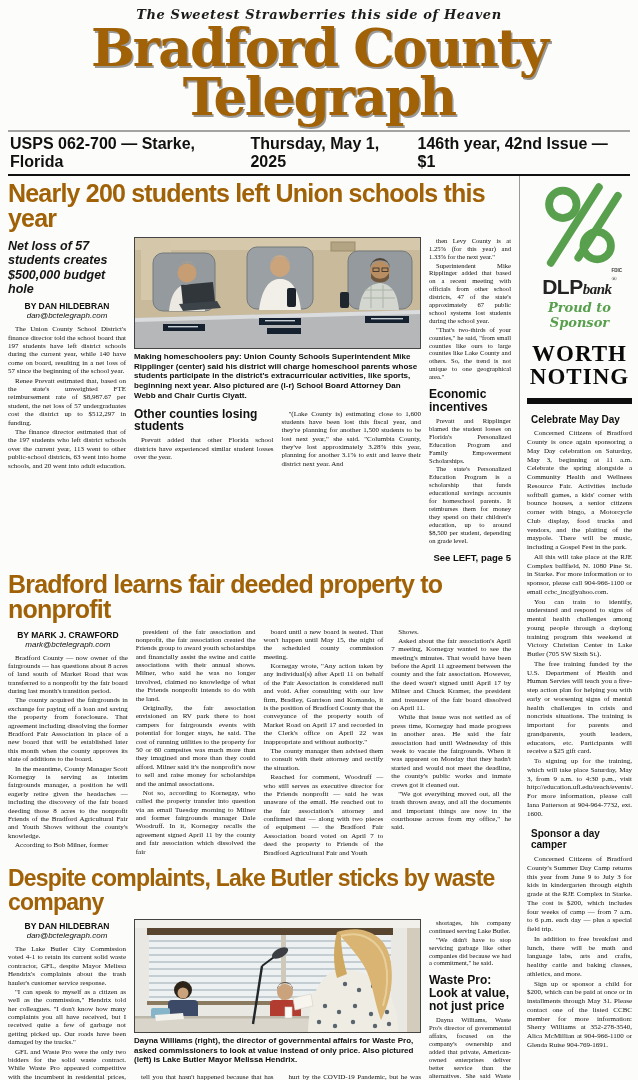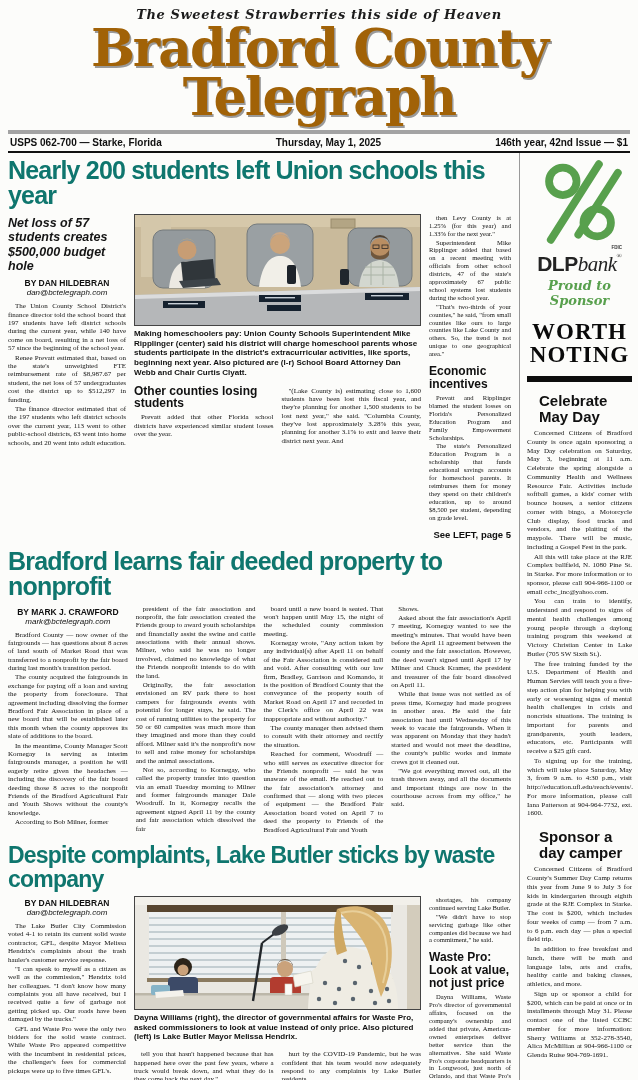--- a/index.html
+++ b/index.html
@@ -15,32 +15,32 @@
     font-size:13px; letter-spacing:.6px; color:#1c1c1c;
   }
   .nameplate {
     text-align:center; margin-top:1px; line-height:.95;
     font-family:"DejaVu Serif", serif; font-weight:bold; font-size:52px;
     letter-spacing:-2px; color:#a16207;
     text-shadow:1.5px 1.5px 0 #9a9a9a;
   }
   .info-bar {
     margin:8px 8px 0 8px; padding:3px 2px 3px 2px;
-    border-top:4px solid #a3a3a3; border-bottom:2.5px solid #111;
+    border-top:2px solid #a3a3a3; border-bottom:2.5px solid #111;
     display:flex; justify-content:space-between; align-items:center;
-    font-family:"Liberation Sans", sans-serif; font-weight:bold; font-size:10px;
+    font-family:"Liberation Sans", sans-serif; font-weight:bold; font-size:16px;
   }
   
   .content { display:flex; align-items:stretch; }
   .main { width:519px; box-sizing:border-box; }
   .sidebar { width:119px; box-sizing:border-box; border-left:1px solid #999; padding:4px 6px 0 7px; }
   
   .headline {
     font-family:"Liberation Sans", sans-serif; font-weight:bold; letter-spacing:-.8px;
-    color:#0f766e; padding:5px 8px 3px 8px; line-height:1.02;
+    color:#a16207; padding:5px 8px 3px 8px; line-height:1.02;
   }
   .h-lg { font-size:25px; }
   .h-md { font-size:23px; }
   .story-grid { display:flex; gap:8px; padding:2px 8px 0 8px; }
   .bodytext { font-size:7px; line-height:1.2; text-align:justify; }
   .bodytext p, .brief-body p { margin:0 0 1px 0; text-indent:7px; }
   .deck {
     font-family:"Liberation Sans", sans-serif; font-style:italic; font-weight:bold;
     font-size:12.5px; line-height:1.15; margin:2px 0 5px 0; color:#151515;
   }
@@ -59,31 +59,31 @@
   .col-w4 .bodytext, .narrow { font-size:6.6px; }
   .subcols { display:flex; gap:8px; margin-top:0; }
   .subcols > div { flex:1; }
   .story { margin-bottom:4px; }
   
   .ad { text-align:center; padding-top:2px; }
   .pct-wrap { line-height:0; }
   .brand-line { margin-top:2px; white-space:nowrap; }
   .fdic { font-family:"Liberation Sans", sans-serif; font-size:4.5px; font-weight:bold; color:#333; display:block; text-align:right; margin-right:10px; }
   .brand-dlp  { font-family:"Liberation Sans", sans-serif; font-weight:bold; font-size:21px; color:#232323; letter-spacing:-.5px; }
-  .brand-bank { font-family:"Liberation Serif", serif; font-style:italic; font-weight:normal; font-size:21px; color:#232323; letter-spacing:-.5px; }
+  .brand-bank { font-family:"Liberation Serif", serif; font-style:italic; font-weight:bold; font-size:15px; color:#232323; letter-spacing:-.5px; }
   .brand-reg  { font-size:7px; vertical-align:top; color:#232323; }
   .slogan { font-family:"DejaVu Serif", serif; font-style:italic; font-weight:bold; font-size:13px; margin-top:1px; }
   .worth {
     font-family:"Liberation Serif", serif; font-weight:bold; font-size:23px;
     letter-spacing:1px; line-height:1.02; margin-top:12px; color:#0a0a0a;
   }
   .worth-bar { height:6px; background:#0d0d0d; margin:9px 0 4px 0; }
   .brief-title {
-    font-family:"Liberation Sans", sans-serif; font-weight:bold; font-size:15px;
-    line-height:1.08; margin:11px 0 4px 12px;
+    font-family:"Liberation Sans", sans-serif; font-weight:bold; font-size:10px;
+    line-height:1.08; margin:11px 0 4px 4px;
   }
   .brief-body { font-size:7px; line-height:1.25; text-align:justify; }
 </style>
 </head>
 <body>
 
 <div class="page">
 
   <div>
     <div class="tagline">The Sweetest Strawberries this side of Heaven</div>

